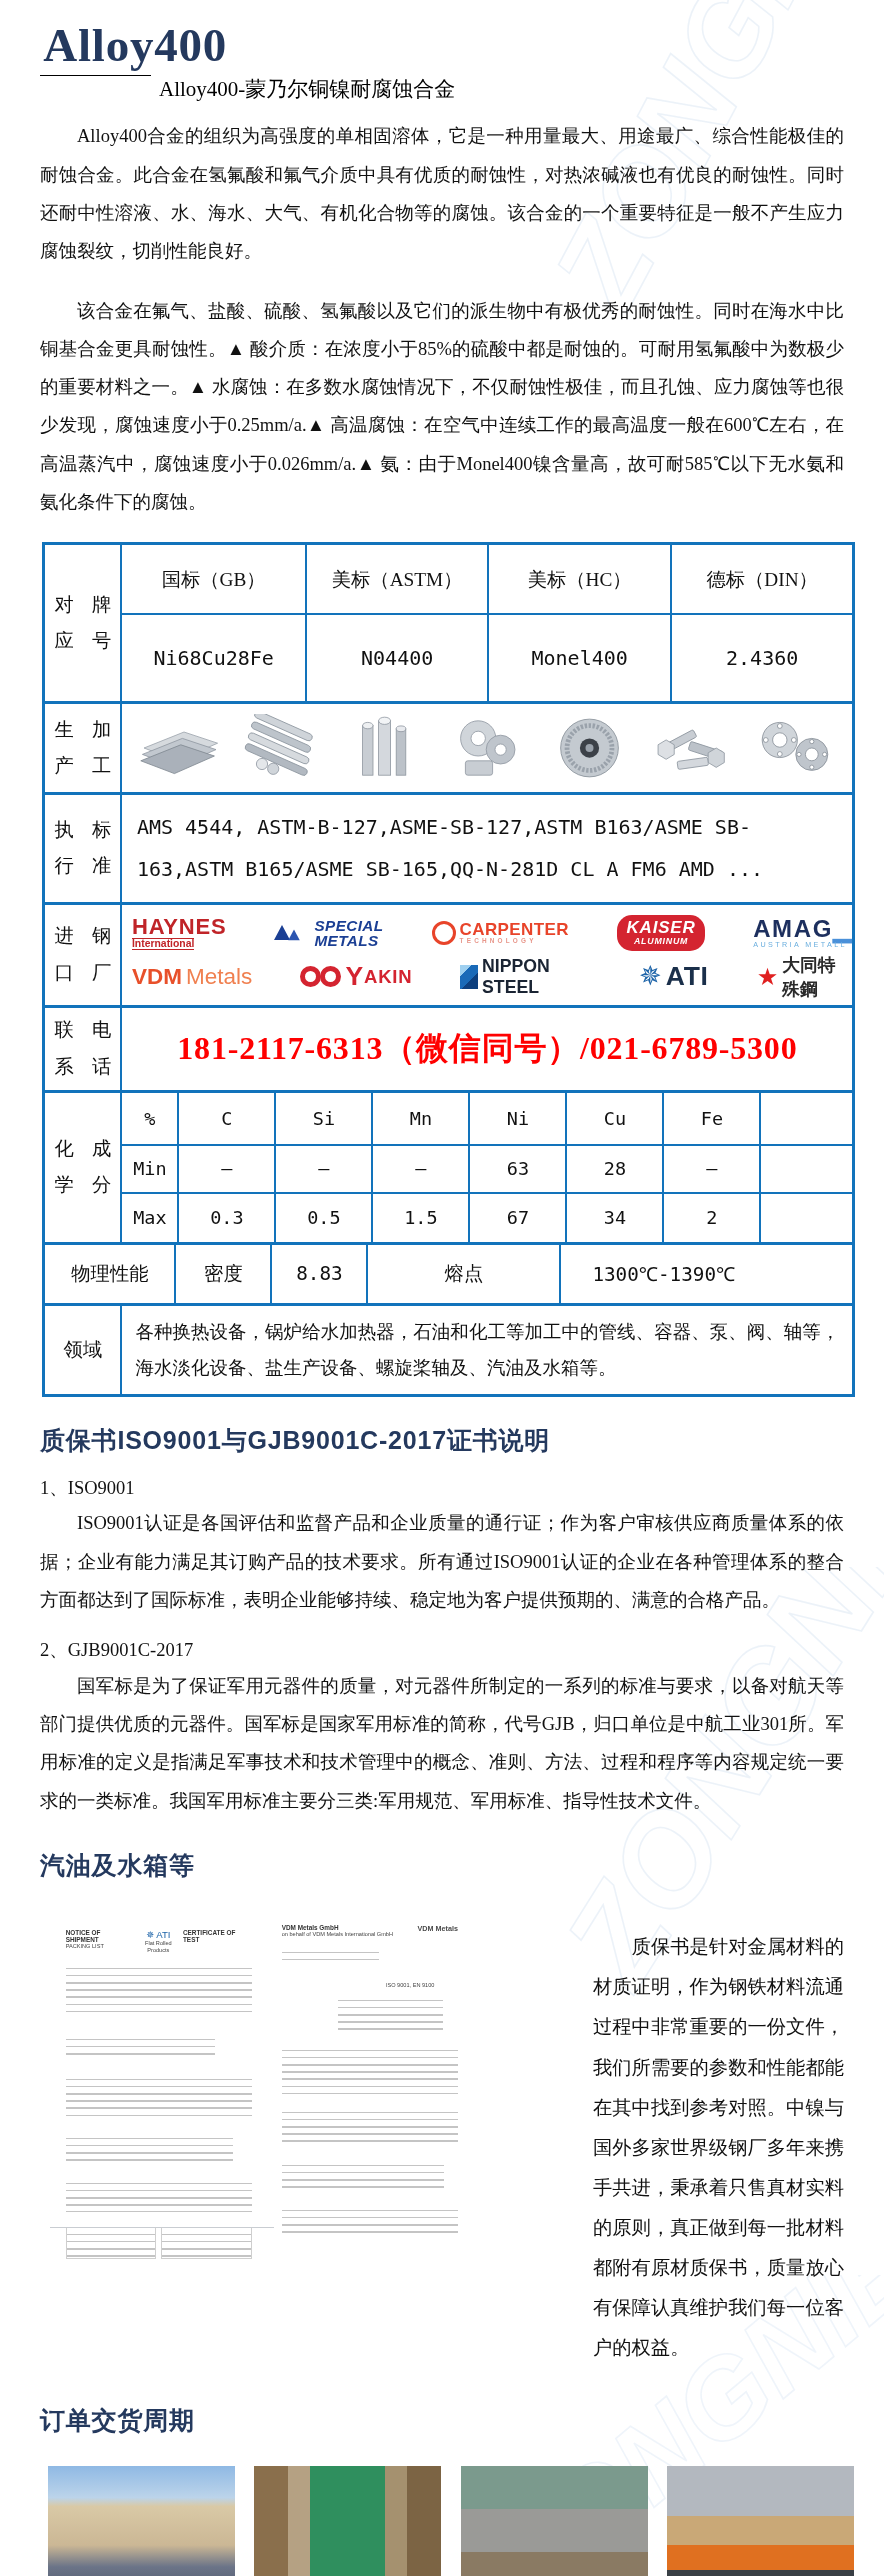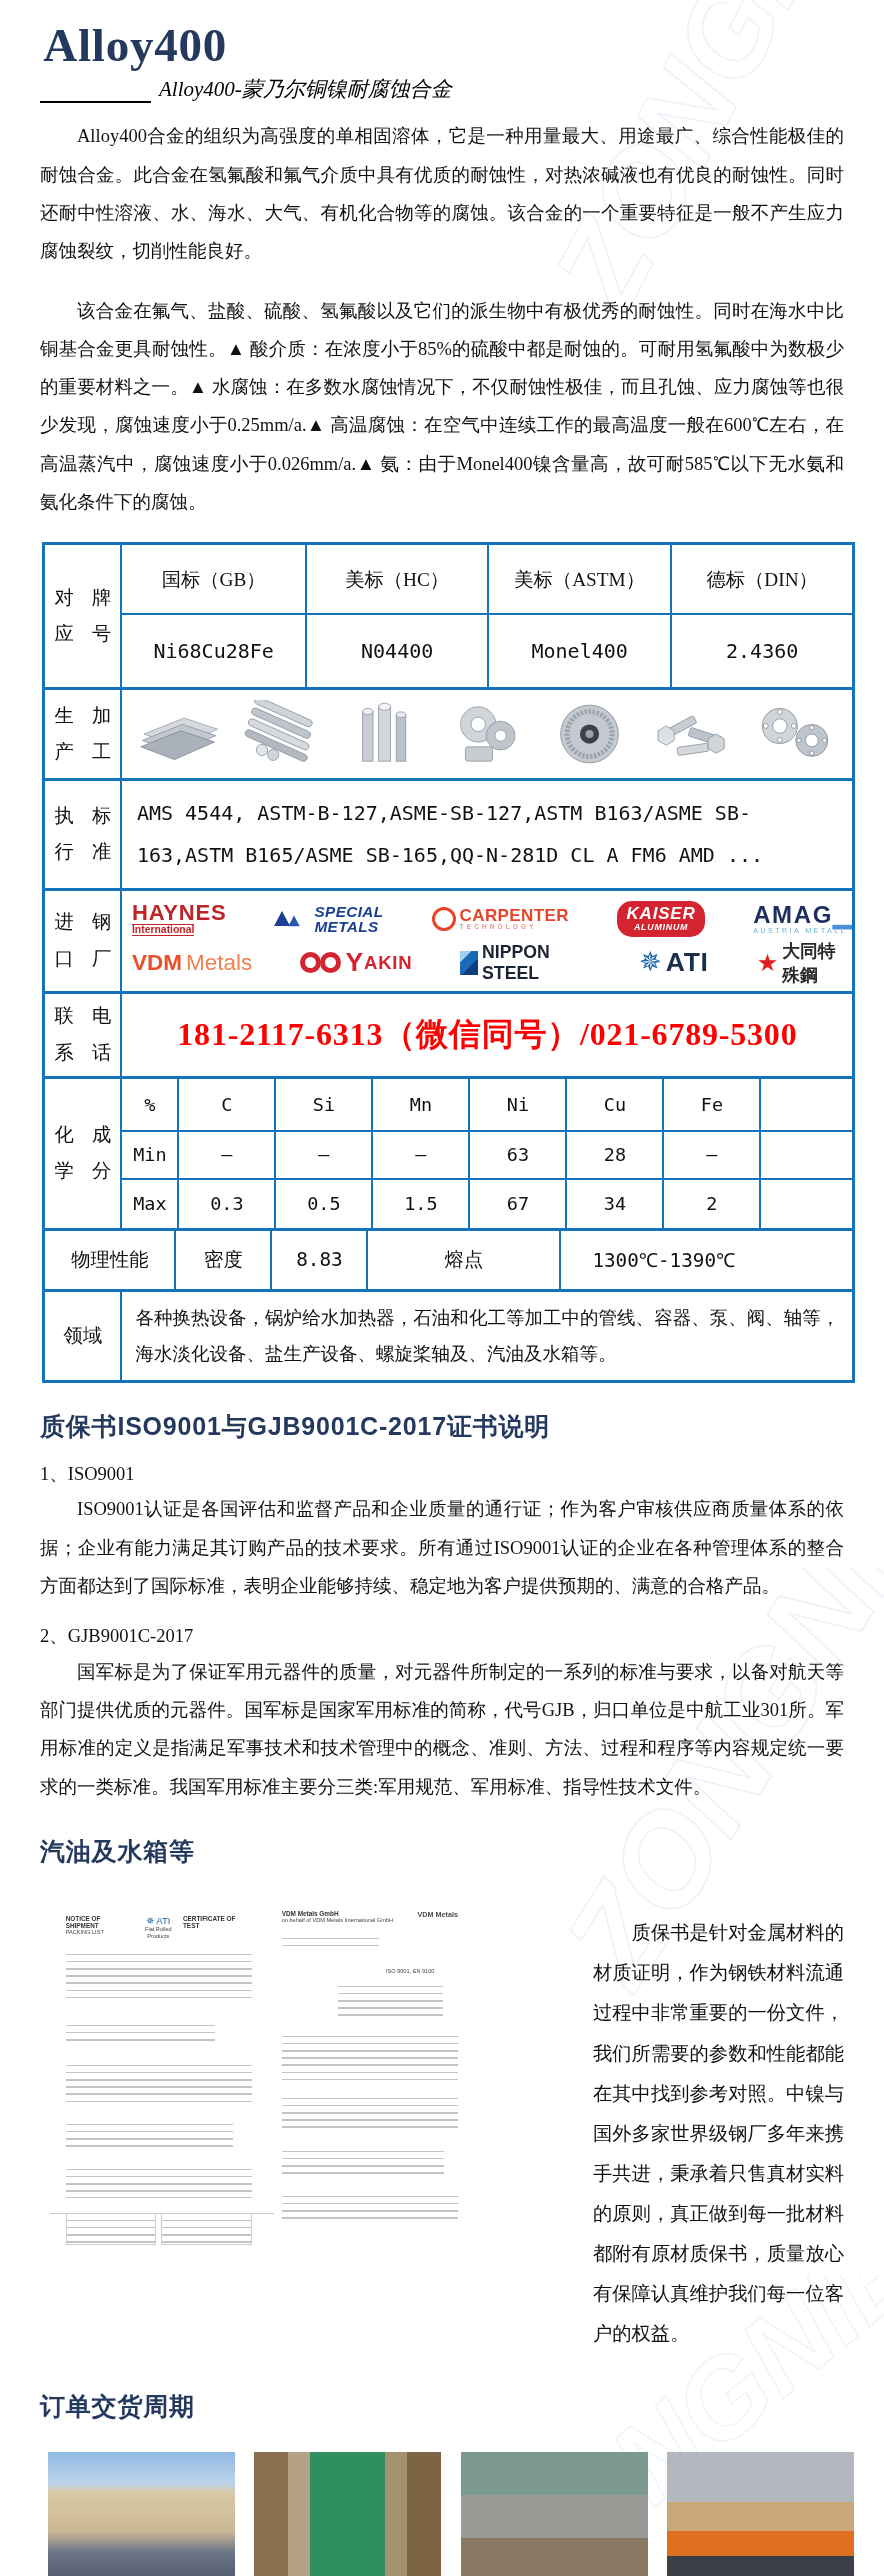--- a/index.html
+++ b/index.html
@@ -3,41 +3,41 @@
 <meta charset="utf-8">
 <style>
   * { margin:0; padding:0; box-sizing:border-box; }
   body { background:#fff; font-family:"Liberation Serif", serif; color:#111; }
   .page { position:relative; width:884px; min-height:2576px; margin:0 auto; background:#fff; overflow:hidden; }
   .wm { position:absolute; z-index:0; opacity:.55; pointer-events:none; }
   .content { position:relative; z-index:1; padding:17.7px 40px 32px 40px; }
 
   
   .main-title { font-size:47px; font-weight:bold; color:#24395e; letter-spacing:0.8px; margin-left:3.2px; }
-  .subtitle-row { display:flex; align-items:flex-end; margin-top:3.2px;font-style:italic; }
+  .subtitle-row { display:flex; align-items:flex-start; margin-top:3.2px; }
   .subtitle-line { width:111px; height:1.6px; background:#000; margin-right:8px; }
   .subtitle-text { font-size:21px; color:#000; }
 
   p.body { font-size:18.5px; line-height:2.07; text-align:justify; text-indent:2em; }
   .p1 { margin-top:14.5px; }
   .p2 { margin-top:21px; }
 
   
   .spec { margin:21px 0 0 2.4px; width:813px; border:3.2px solid #1273bb; background:#fff; }
   .srow { display:flex; border-top:3.2px solid #1273bb; min-height:48px; }
   .srow:first-child { border-top:none; }
   .slabel { width:77px; flex:0 0 77px; border-right:2.4px solid #1273bb; display:flex; align-items:center; justify-content:center; text-align:center; font-size:19.3px; line-height:1.9; }
   .scell { flex:1; display:flex; align-items:center; }
   .mono { font-family:"DejaVu Sans Mono", monospace; }
 
   .grades-grid { flex:1; display:grid; grid-template-columns:repeat(4,1fr); }
   .g-cell { display:flex; align-items:center; justify-content:center; font-size:19.3px; border-left:2.4px solid #1273bb; }
   .g-cell.first { border-left:none; }
   .g-head { height:68px; }
-  .g-val { height:74px; border-top:2.4px solid #1273bb; font-size:20px; }
+  .g-val { height:88px; border-top:2.4px solid #1273bb; font-size:20px; }
 
   .prod-row { flex:1; display:flex; align-items:center; justify-content:space-around; padding:4.8px 6.4px; height:88px; }
   .prod { width:95px; height:74px; display:flex; align-items:center; justify-content:center; }
 
   .standards-cell { padding:11.3px 14.5px; font-size:20px; line-height:2.1; min-height:93px; }
 
   .mills { flex:1; display:flex; flex-direction:column; justify-content:space-around; padding:6.4px 9.6px; min-height:100px; }
   .mill-row { display:flex; align-items:center; justify-content:space-around;gap:48px; }
   .logo { display:flex; align-items:center; gap:4px; height:40px; }
   .stack { display:flex; flex-direction:column; align-items:flex-start; line-height:1; }
@@ -150,22 +150,22 @@
     <div class="spec">
 
       <div class="srow">
         <div class="slabel">
             <span>对应</span>
             <br>
             <span>牌号</span>
           </div>
         <div class="grades-grid">
           <div class="g-cell g-head first">国标（GB）</div>
+          <div class="g-cell g-head">美标（ASTM）</div>
           <div class="g-cell g-head">美标（HC）</div>
-          <div class="g-cell g-head">美标（ASTM）</div>
           <div class="g-cell g-head">德标（DIN）</div>
           <div class="g-cell g-val first mono">Ni68Cu28Fe</div>
           <div class="g-cell g-val mono">N04400</div>
           <div class="g-cell g-val mono">Monel400</div>
           <div class="g-cell g-val mono">2.4360</div>
         </div>
       </div>
 
       <div class="srow">
         <div class="slabel">

